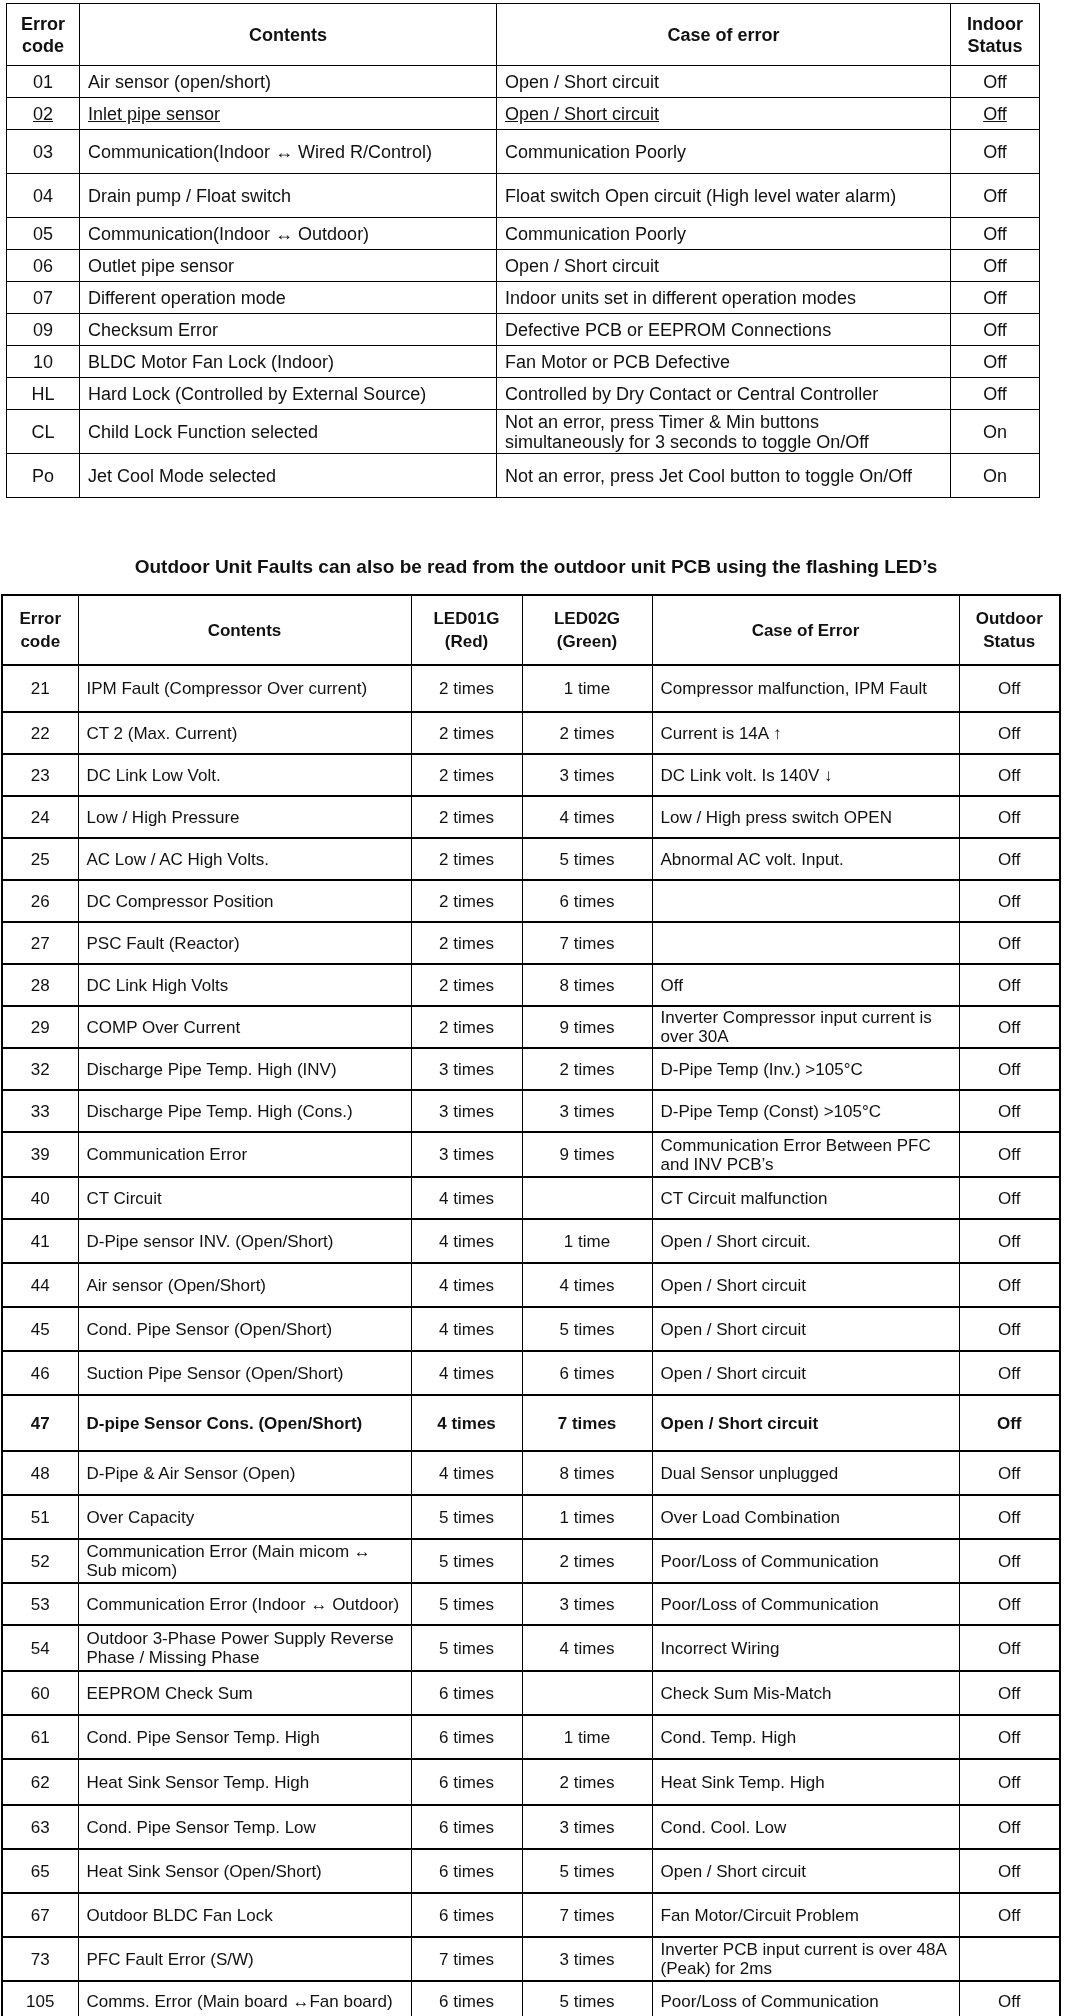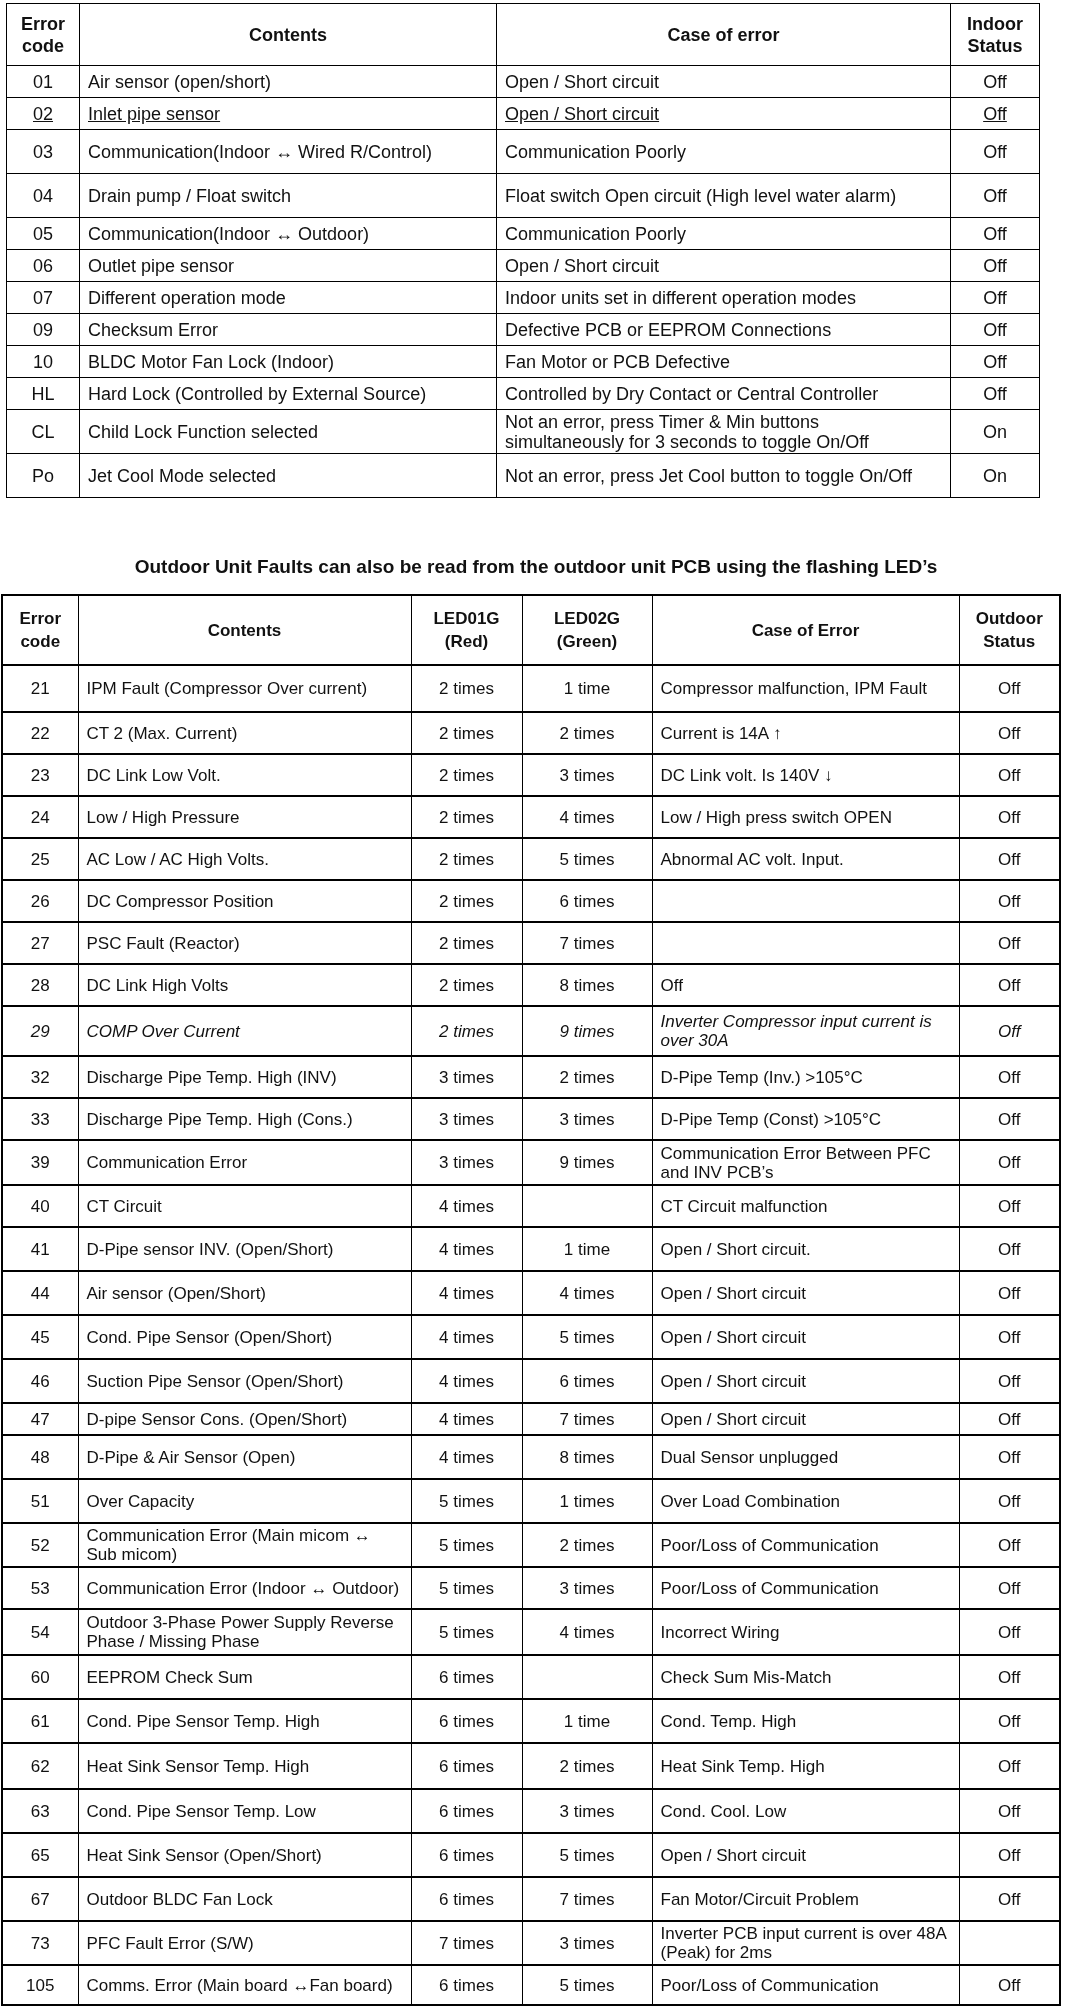--- a/index.html
+++ b/index.html
@@ -257,21 +257,21 @@
         <td class="c">Off</td>
       </tr>
       <tr style="height: 42px;">
         <td class="c">28</td>
         <td class="l">DC Link High Volts</td>
         <td class="c">2 times</td>
         <td class="c">8 times</td>
         <td class="l">Off</td>
         <td class="c">Off</td>
       </tr>
-      <tr style="height: 50px; font-style: italic;">
+      <tr style="height: 42px;">
         <td class="c">29</td>
         <td class="l">COMP Over Current</td>
         <td class="c">2 times</td>
         <td class="c">9 times</td>
         <td class="l">Inverter Compressor input current is over 30A</td>
         <td class="c">Off</td>
       </tr>
       <tr style="height: 42px;">
         <td class="c">32</td>
         <td class="l">Discharge Pipe Temp. High (INV)</td>
@@ -329,21 +329,21 @@
         <td class="c">Off</td>
       </tr>
       <tr style="height: 44px;">
         <td class="c">46</td>
         <td class="l">Suction Pipe Sensor (Open/Short)</td>
         <td class="c">4 times</td>
         <td class="c">6 times</td>
         <td class="l">Open / Short circuit</td>
         <td class="c">Off</td>
       </tr>
-      <tr style="height: 32px;">
+      <tr style="height: 56px; font-weight: bold;">
         <td class="c">47</td>
         <td class="l">D-pipe Sensor Cons. (Open/Short)</td>
         <td class="c">4 times</td>
         <td class="c">7 times</td>
         <td class="l">Open / Short circuit</td>
         <td class="c">Off</td>
       </tr>
       <tr style="height: 44px;">
         <td class="c">48</td>
         <td class="l">D-Pipe &amp; Air Sensor (Open)</td>

